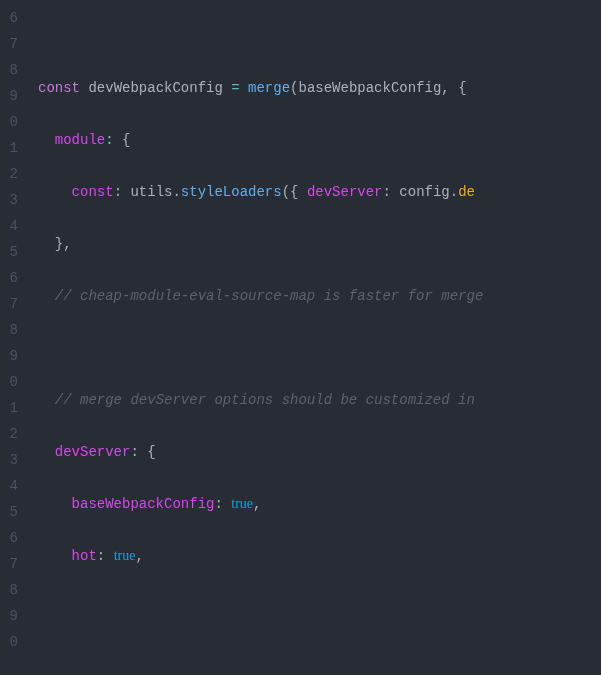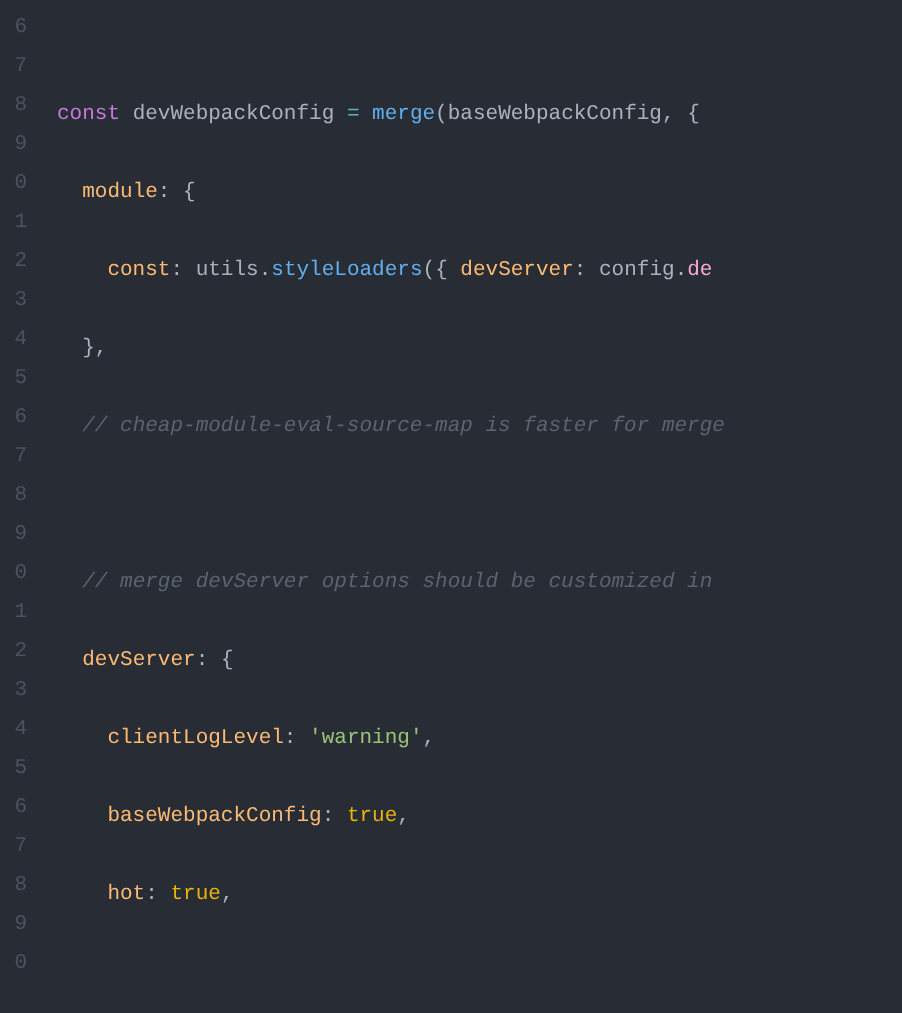--- a/index.html
+++ b/index.html
@@ -23,36 +23,36 @@
     color: #4b5363;
     padding-right: 6px;
     user-select: none;
     padding-top: 5px;
   }
   .gutter div { height: 26px; }
   .code {
     flex: 1;
     color: #abb2bf;
     white-space: pre;
-    padding-top: 11px;
+    padding-top: 23px;
     position: relative;
   }
   .code-line { height: 26px; padding-left: 14px; position: relative; }
 
   
   .kw   { color: #c678dd; }  
   .def  { color: #abb2bf; }  
   .fn   { color: #61afef; }  
-  .prop { color: #fdba74; }  
+  .prop { color: #d946ef; }  
   .punc { color: #abb2bf; }  
   .op   { color: #56b6c2; }  
   .str  { color: #98c379; }  
-  .bool { color: #eab308; }  
+  .bool { color: #0ea5e9; font-family: Liberation Serif, serif; }  
   .cmt  { color: #5c6370; font-style: italic; }
-  .memb { color: #f9a8d4; }  
+  .memb { color: #eab308; }  
   .obj  { color: #abb2bf; }
 </style>
 </head>
 <body>
 
 <div class="editor">
   <div class="gutter">
     <div>6</div>
     <div>7</div>
     <div>8</div>
@@ -83,21 +83,20 @@
   <div class="code">
 
 <div class="code-line"><span class="kw">const</span> <span class="def">devWebpackConfig</span> <span class="op">=</span> <span class="fn">merge</span><span class="punc">(</span><span class="obj">baseWebpackConfig</span><span class="punc">,</span> <span class="punc">{</span></div>
 <div class="code-line">  <span class="prop">module</span><span class="punc">:</span> <span class="punc">{</span></div>
 <div class="code-line">    <span class="prop">const</span><span class="punc">:</span> <span class="obj">utils</span><span class="punc">.</span><span class="fn">styleLoaders</span><span class="punc">(</span><span class="punc">{</span> <span class="prop">devServer</span><span class="punc">:</span> <span class="obj">config</span><span class="punc">.</span><span class="memb">de</span></div>
 <div class="code-line">  <span class="punc">}</span><span class="punc">,</span></div>
 <div class="code-line">  <span class="cmt">// cheap-module-eval-source-map is faster for merge</span></div>
 <div class="code-line"></div>
 <div class="code-line">  <span class="cmt">// merge devServer options should be customized in</span></div>
 <div class="code-line">  <span class="prop">devServer</span><span class="punc">:</span> <span class="punc">{</span></div>
-<div class="code-line">    <span class="prop">clientLogLevel</span><span class="punc">:</span> <span class="str">'warning'</span><span class="punc">,</span></div>
 <div class="code-line">    <span class="prop">baseWebpackConfig</span><span class="punc">:</span> <span class="bool">true</span><span class="punc">,</span></div>
 <div class="code-line">    <span class="prop">hot</span><span class="punc">:</span> <span class="bool">true</span><span class="punc">,</span></div>
 
 
 
 
 
 
 
 

